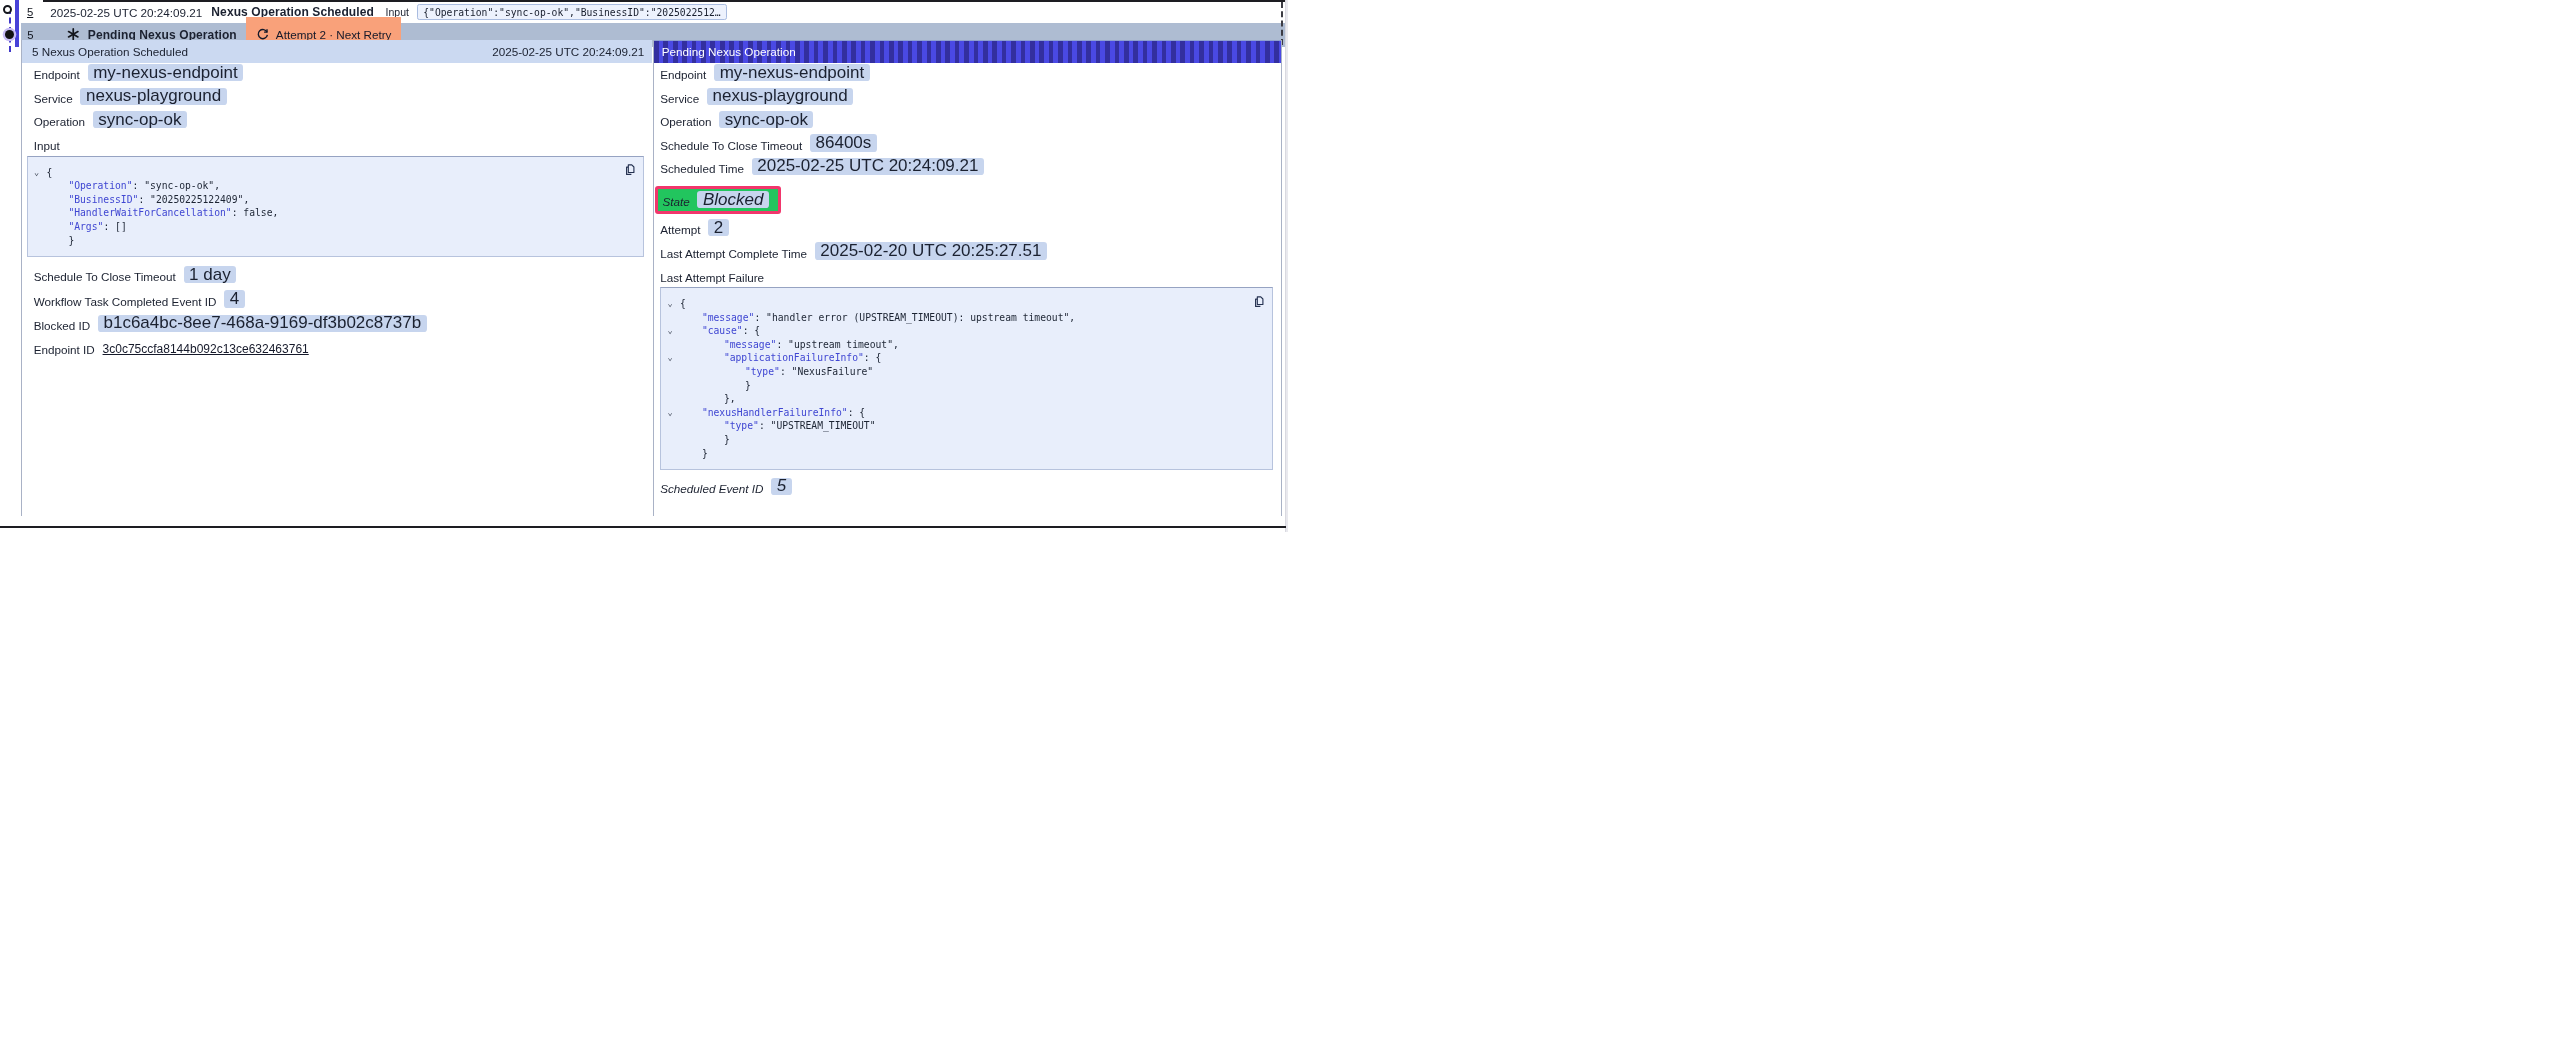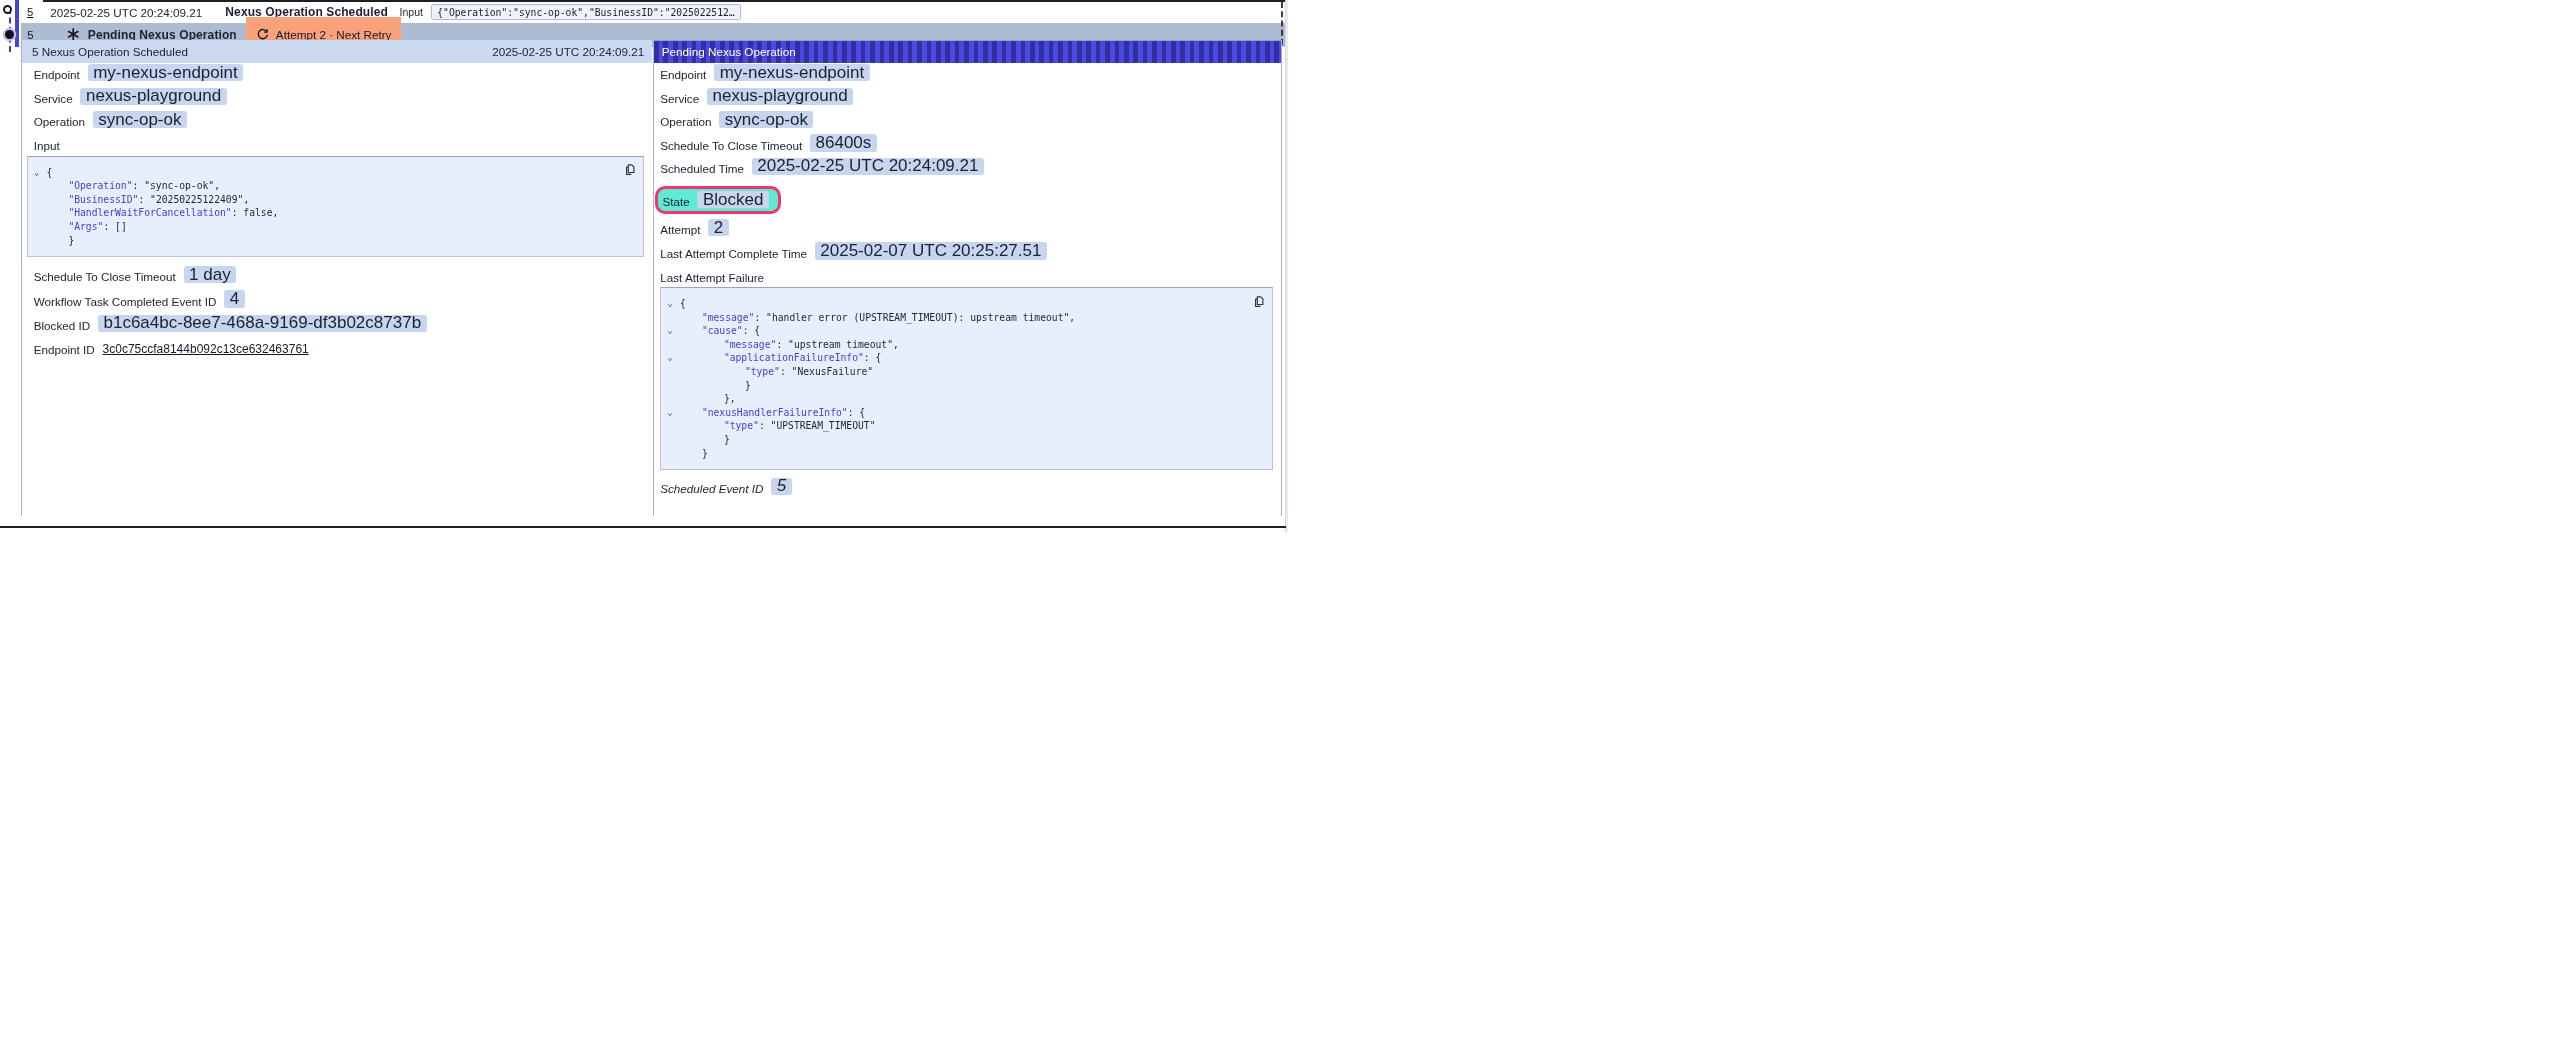--- a/index.html
+++ b/index.html
@@ -23,21 +23,21 @@
   .tl-bar{position:absolute;left:15px;top:0;width:3.9px;height:47px;background:var(--timeline_indigo);z-index:2;}
   .tl-node-open{position:absolute;left:3.1px;top:4.7px;width:9.4px;height:9.4px;border:2.3px solid #14161c;border-radius:50%;background:#fff;z-index:3;}
   .tl-node-filled{position:absolute;left:4.7px;top:30px;width:9.4px;height:9.4px;background:#121212;border-radius:50%;box-shadow:0 0 0 2.3px #c7bcf4;z-index:3;}
 
   
   .evrow{position:absolute;display:flex;align-items:center;cursor:pointer;}
   .row1{left:0;top:1.6px;width:1286px;height:21px;background:#fff;padding-left:27px;}
   .row2{left:21px;top:22.6px;width:1265px;height:24px;background:var(--row_selected_bg);padding-left:6.2px;}
   .ev-id{font-size:11.3px;text-decoration:underline;color:#12161f;}
   .ev-time{font-size:11.7px;margin-left:17px;}
-  .ev-title{font-size:12px;font-weight:700;margin-left:23px;letter-spacing:0.1px;}
+  .ev-title{font-size:12px;font-weight:700;margin-left:9px;letter-spacing:0.1px;}
   .ev-input-label{font-size:10.5px;margin-left:11.7px;}
   .json-chip{font-family:"DejaVu Sans Mono",monospace;font-size:9.7px;background:#edf2fd;border:0.8px solid #a9bce0;border-radius:2.3px;padding:1.6px 5.5px;margin-left:7.8px;color:#181f2e;white-space:nowrap;}
   .ast-icon{margin-left:34px;display:inline-flex;}
   .row2 .ev-title{margin-left:7.8px;}
   .retry-badge{background:var(--retry_badge_orange);height:36px;padding:0 9.4px;display:inline-flex;align-items:center;gap:7px;font-size:11.7px;color:#15192a;margin-left:9.4px;}
 
   
   .panel{position:absolute;top:40px;background:#fff;z-index:2;}
   .panel.left{left:21px;width:631px;height:476px;border-left:0.8px solid #a9b2c6;}
   .panel.right{left:653px;width:629px;height:476px;border-left:0.8px solid #a9b2c6;border-right:0.8px solid #a9b2c6;}
@@ -47,22 +47,22 @@
      background:repeating-linear-gradient(90deg,var(--pending_stripe_dark) 0 4.7px,var(--pending_stripe_light) 4.7px 9.4px);}
   .pcontent{padding:1.6px 7.8px 0 11.7px;}
   .panel.right .pcontent{padding-left:6.2px;}
 
   .frow{display:flex;align-items:flex-end;gap:7.8px;min-height:17px;margin:0 0 6.2px 0;font-size:11.7px;}
   .badge{background:var(--badge_bg);border-radius:3.1px;padding:1.6px 5.5px;line-height:14px;font-size:17px;color:var(--ink);white-space:nowrap;}
   .idlink{font-size:12px;color:#15192a;text-decoration:underline;}
   .seclabel{font-size:11.7px;margin:11px 0 3.9px 0;}
   .panel.left .frow.spaced{margin-bottom:7px;}
 
-  .hl{display:inline-flex;border:3.1px solid var(--highlight_pink);border-radius:10px;background:#5eead4;
-      padding:2.3px 9.4px 2.3px 4.7px;margin:4.7px 0 5.5px -5.5px;}
+  .hl{display:inline-flex;border:3.1px solid var(--highlight_pink);border-radius:3px;background:#22c55e;
+      padding:2.3px 9.4px 2.3px 4.7px;margin:4.7px 0 5.5px -5.5px;font-style:italic;}
   .hl .frow{margin:0;}
 
   
   .codeblock{position:relative;background:var(--code_bg);border:0.8px solid #b7c3dd;border-top-color:#96a3c2;
       padding:8.6px 9.4px 8.6px 6.2px;}
   .panel.left .codeblock{margin:3.9px 0 9.4px -7px;}
   .panel.right .codeblock{margin:3.9px 0 7.8px 0;}
   .code-line{display:flex;font-family:"DejaVu Sans Mono",monospace;font-size:9.7px;line-height:13.6px;white-space:pre;color:#1c2433;}
   .chev{width:12.5px;flex:none;color:#3c4453;font-size:8.6px;line-height:13.6px;text-align:left;cursor:pointer;}
   .sk{color:var(--code_key_blue);}
@@ -201,21 +201,21 @@
           </div>
         </div>
       </div>
 
       <div class="frow">
         <span class="flabel">Attempt</span>
         <span class="badge">2</span>
       </div>
       <div class="frow">
         <span class="flabel">Last Attempt Complete Time</span>
-        <span class="badge">2025-02-07 UTC 20:25:27.51</span>
+        <span class="badge">2025-02-20 UTC 20:25:27.51</span>
       </div>
 
       <div class="seclabel">Last Attempt Failure</div>
       <div class="codeblock">
         <button class="copy-btn" aria-label="copy">
           <svg width="13.3" height="13.3" viewBox="0 0 20 20" fill="none" stroke="#243150" stroke-width="1.7" stroke-linejoin="round">
             <path d="M8 2.8 h5.2 l3.2 3.2 v8.2 h-8.4 z"></path>
             <path d="M12.6 17.2 h-7.2 v-11 h2.4"></path>
           </svg>
         </button>

